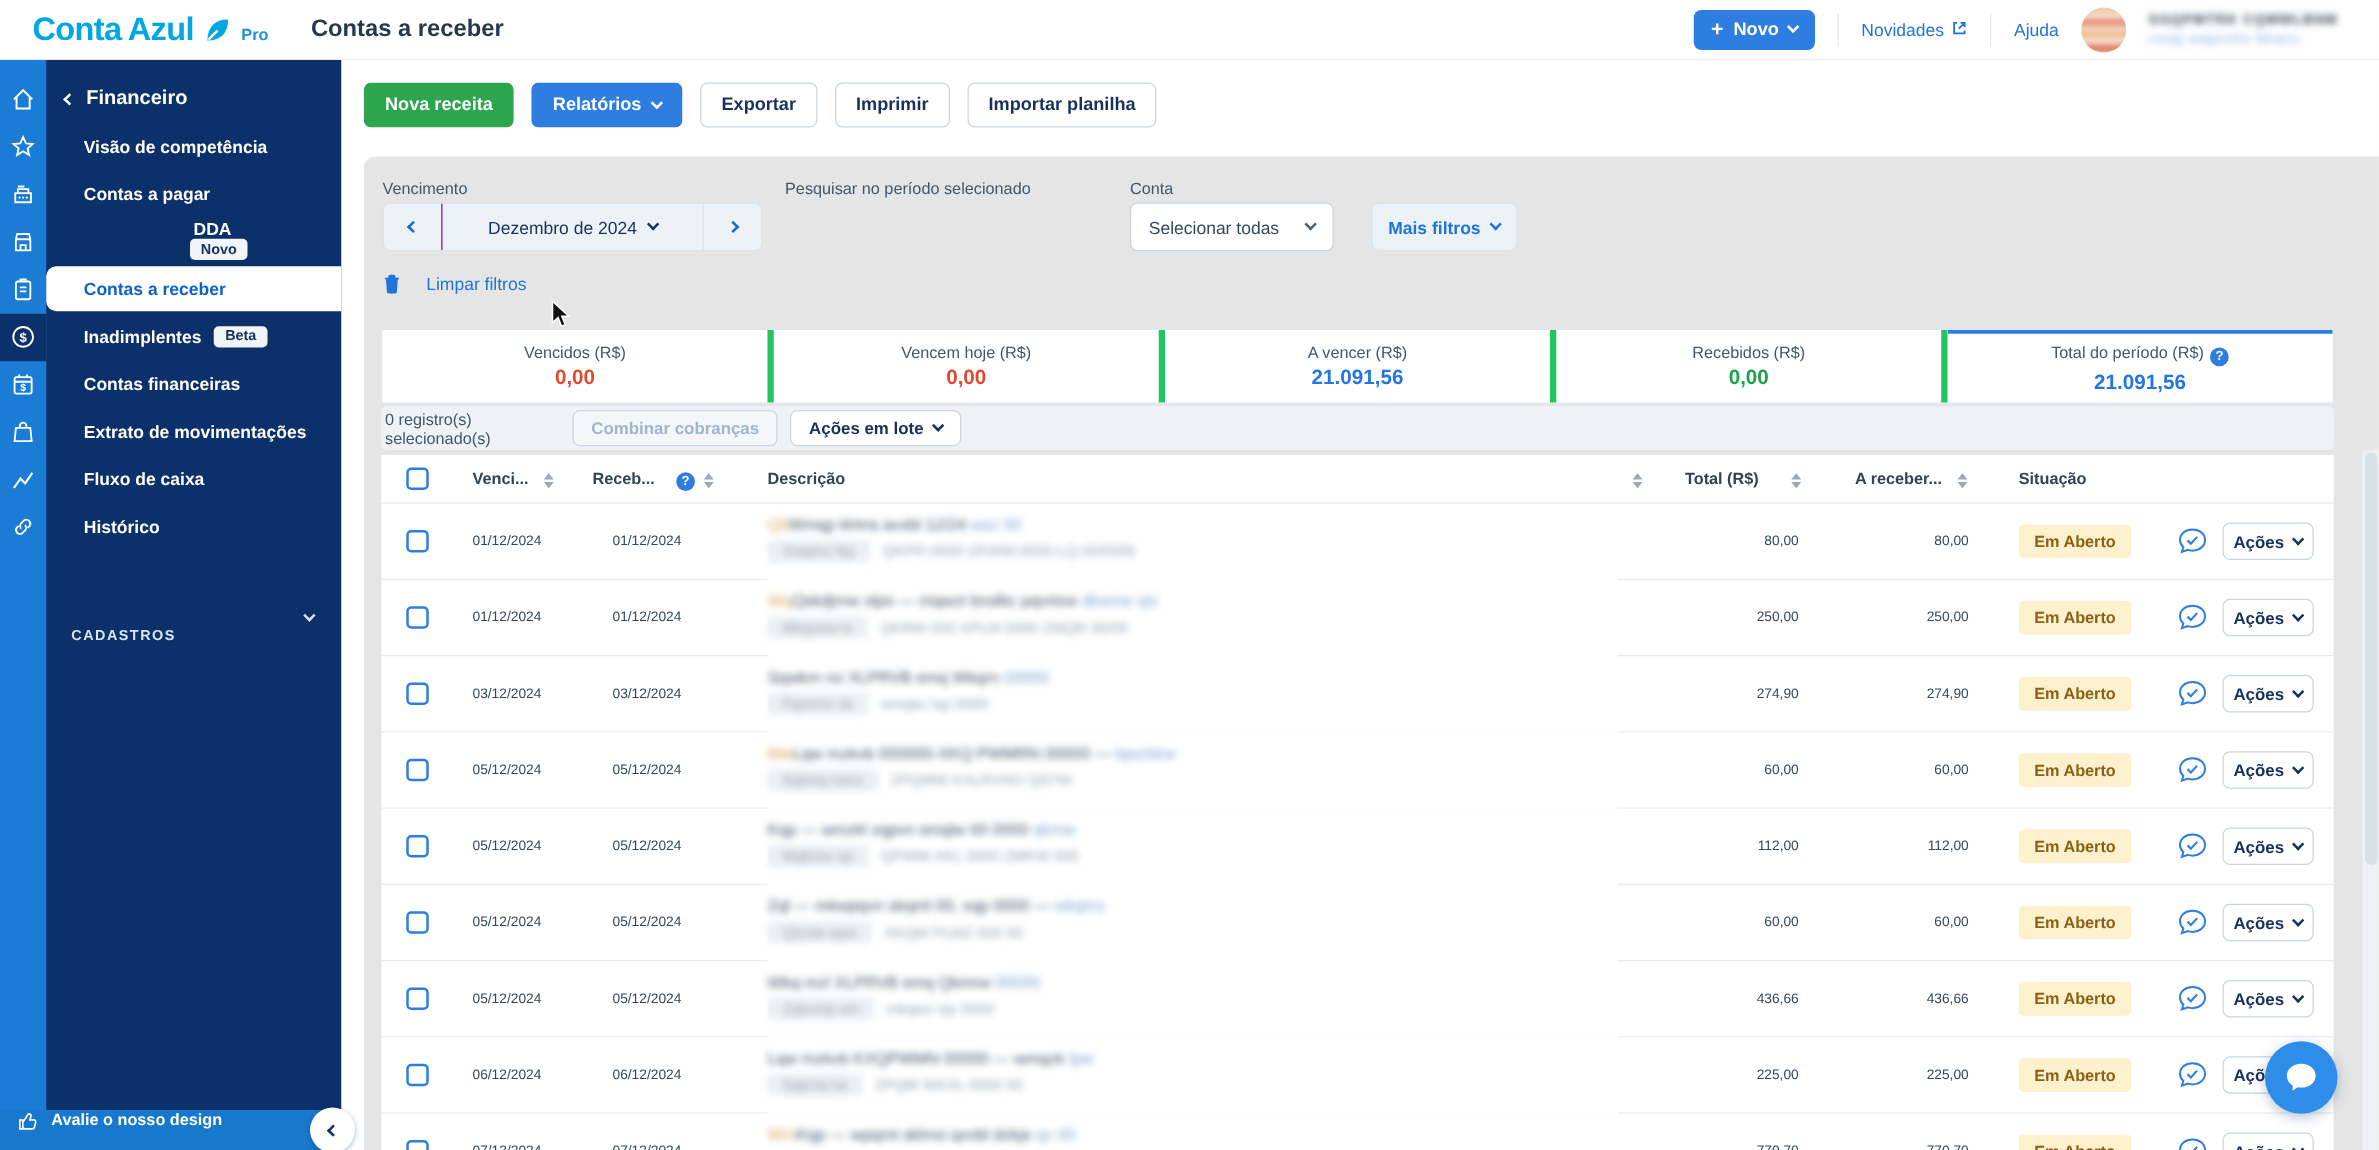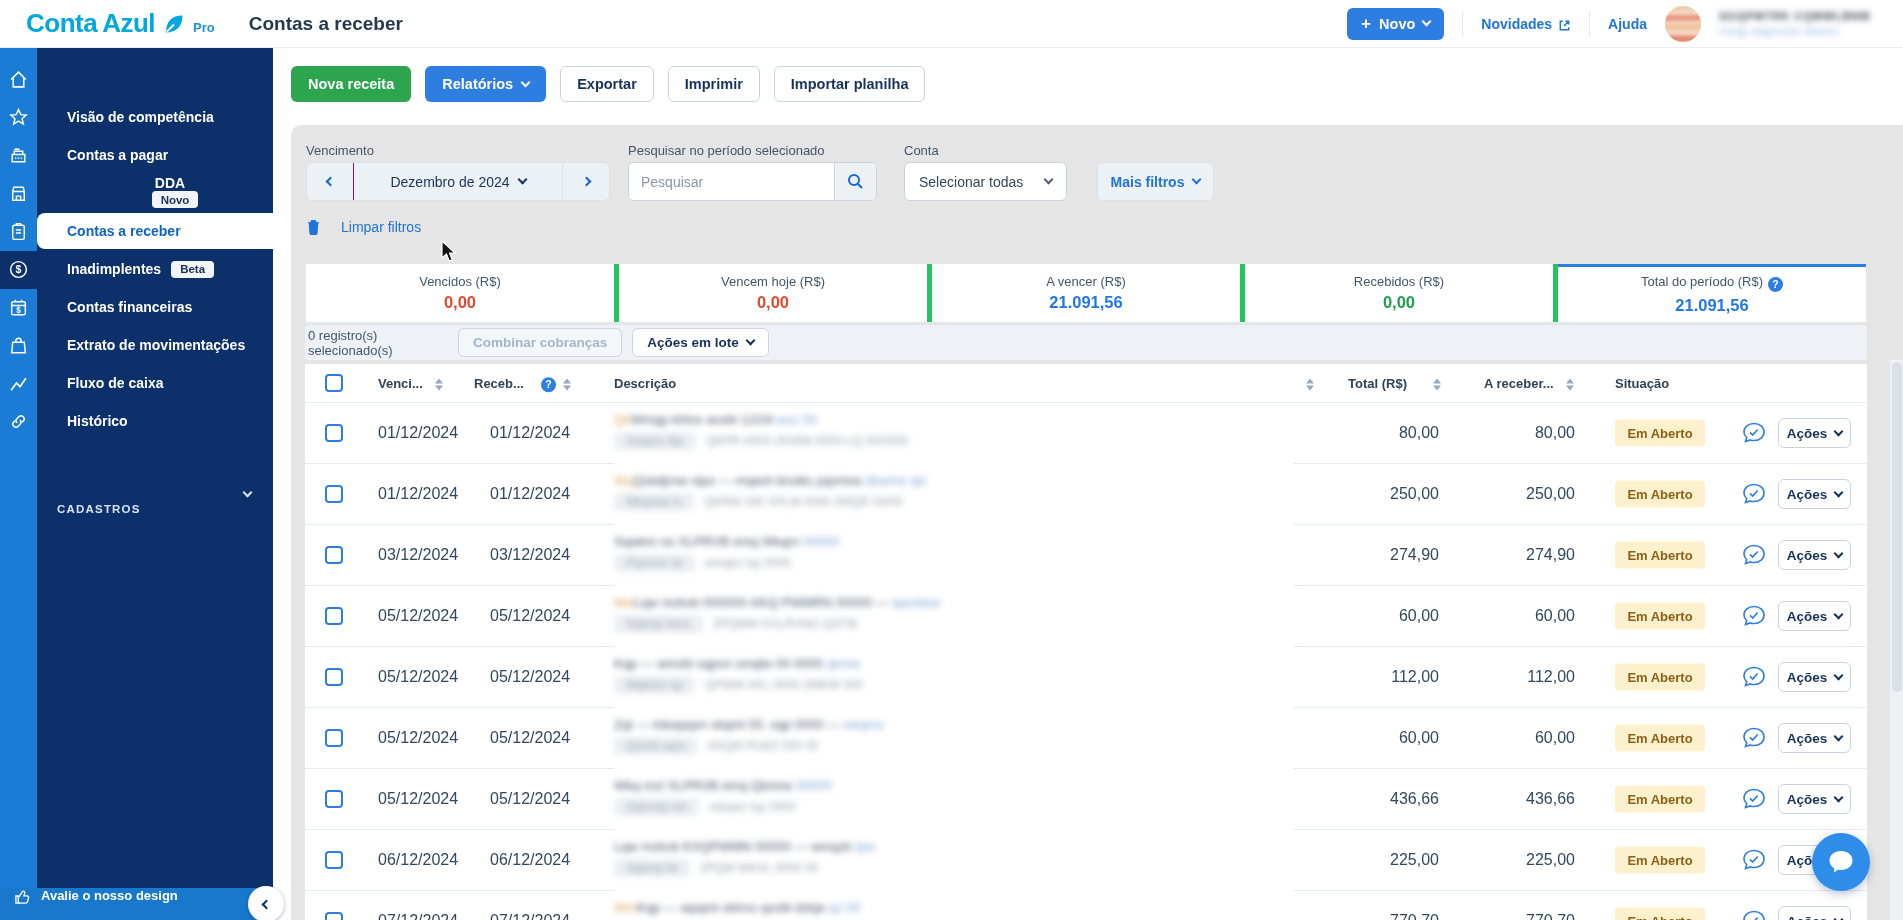--- a/index.html
+++ b/index.html
@@ -13,21 +13,21 @@
   .logo { display:flex; align-items:baseline; margin-left:26px; }
   .logo .w1,.logo .w2 { font-size:26px; font-weight:bold; color:#00A7E0; letter-spacing:-0.5px; }
   .logo .w2 { margin-left:5px; }
   .leafwrap { margin-left:8px; align-self:center; display:flex; }
   .pro { font-size:13px; font-weight:bold; color:#1E90D8; margin-left:8px; }
   .pagetitle { font-size:19px; font-weight:bold; color:#25394E; margin-left:34px; }
   .hdr-right { margin-left:auto; display:flex; align-items:center; gap:18px; padding-right:16px; }
   .btn-novo { background:#2E7DE1; color:#fff; font-weight:bold; font-size:14.5px; border:none;
               border-radius:6px; height:32px; padding:0 14px; display:flex; align-items:center; gap:8px; cursor:pointer; }
   .hdr-divider { width:1px; height:26px; background:#E4EAF0; }
-  .hlink { color:#1E74D9; font-size:14px; font-weight:bold; text-decoration:none; display:flex; align-items:flex-end; gap:6px; cursor:pointer; }
+  .hlink { color:#1E74D9; font-size:14px; font-weight:normal; text-decoration:none; display:flex; align-items:flex-start; gap:6px; cursor:pointer; }
   .avatar { width:36px; height:36px; border-radius:50%; overflow:hidden; position:relative; flex:none; }
   .avatar .px { position:absolute; inset:-5px;
      background:linear-gradient(180deg,#f6ecd9 0%,#e9bb8c 16%,#fdfdfb 28%,#d94f2b 36%,#fdf6ee 46%,#e8a76f 58%,#fff 70%,#d94f2b 82%,#f6e7d7 94%);
      filter:blur(2.5px); }
   .companytxt { display:flex; flex-direction:column; gap:3px; width:168px; }
   .companytxt .l1 { font-size:11px; font-weight:bold; color:#35424F; filter:blur(3px); letter-spacing:1px; }
   .companytxt .l2 { font-size:11px; color:#7FA7D9; filter:blur(3px); letter-spacing:1px; }
 
   
   .chev { display:inline-block; width:7px; height:7px; border-right:2px solid currentColor; border-bottom:2px solid currentColor; }
@@ -118,21 +118,21 @@
   .bbtn.act { color:#16325C; background:#fff; cursor:pointer; }
 
   .thead { position:absolute; left:13px; top:238px; width:1562px; height:39px; background:#fff;
            border-bottom:1px solid #E6EBF0; font-size:13px; font-weight:bold; color:#2F4256; }
   .thead .hc { position:absolute; top:50%; transform:translateY(-50%); white-space:nowrap; }
   .cbx { position:absolute; left:20px; top:50%; margin-top:-9px; width:18px; height:18px;
          border:2px solid #2E7DE1; border-radius:4px; background:#fff; cursor:pointer; }
 
   .rows { position:absolute; left:13px; top:277px; width:1562px; bottom:0; overflow:hidden; }
   .row { position:relative; height:61px; border-bottom:1px solid #E6EBF0; background:#fff; }
-  .cell { position:absolute; top:50%; transform:translateY(-50%); font-size:16px; color:#33475B; white-space:nowrap; }
+  .cell { position:absolute; top:50%; transform:translateY(-50%); font-size:11px; color:#33475B; white-space:nowrap; }
   .cell.venc { left:73px; }
   .cell.receb { left:185px; }
   .cell.total { right:428px; }
   .cell.arec { right:292px; }
   .desc { position:absolute; left:309px; top:0; bottom:-1px; width:680px; background:#fff; z-index:2; padding-top:9px; }
   .blur { filter:blur(3px); }
   .d1 { font-size:13px; color:#44576B; white-space:nowrap; }
   .d1 .acc { color:#D9A15B; }
   .d1 .b2 { color:#7FA3D4; }
   .d2 { margin-top:5px; display:flex; align-items:center; gap:10px; white-space:nowrap; }
@@ -231,20 +231,24 @@
           <path d="M4.5 7 h11 l1 10 h-13 z M7.5 7 V5.5 a2.5 2.5 0 0 1 5 0 V7" stroke="#fff" stroke-width="1.4" fill="none"></path>
         </svg>
       <svg class="stripicon" style="top:325px" viewBox="0 0 20 20">
           <path d="M3 16.5 L8 9.5 l3.5 3.5 L17 5" stroke="#fff" stroke-width="1.6" fill="none"></path>
         </svg>
       <svg class="stripicon" style="top:363px" viewBox="0 0 20 20">
           <path d="M8.6 11.4 a3 3 0 0 1 0 -4.2 l2 -2 a3 3 0 0 1 4.2 4.2 l-1.4 1.4 M11.4 8.6 a3 3 0 0 1 0 4.2 l-2 2 a3 3 0 0 1 -4.2 -4.2 l1.4 -1.4" stroke="#fff" stroke-width="1.4" fill="none"></path>
         </svg>
     </div>
     <div class="navpanel">
+      <div class="navhead">
+        <i class="chev left"></i>
+        <span class="t">Financeiro</span>
+      </div>
       <div id="navmount">
           <div class="navitem" style="top: 51px;">
     <span>Visão de competência</span>
 
   </div>
           <div class="navitem" style="top: 89px;">
     <span>Contas a pagar</span>
 
   </div>
           <div class="navitem" style="top: 127px; flex-direction: column;">
@@ -324,29 +328,20 @@
           </div>
         <div class="seg mid">
           <span>Dezembro de 2024</span>
           <i class="chev down" style="color:#16325C"></i>
         </div>
         <div class="seg arrow">
             <i class="chev right"></i>
           </div>
       </div>
 
-      <div class="sgroup">
-        <input type="text" placeholder="Pesquisar" style="">
-        <div class="mag">
-          <svg width="19" height="19" viewBox="0 0 19 19">
-              <circle cx="8" cy="8" r="5" stroke="#1569D3" stroke-width="2" fill="none"></circle>
-              <path d="M11.8 11.8 L16 16" stroke="#1569D3" stroke-width="2"></path>
-            </svg>
-        </div>
-      </div>
 
       <div class="csel">
         <span>Selecionar todas</span>
         <i class="chev down"></i>
       </div>
 
       <div class="mfbtn">
         <span>Mais filtros</span>
         <i class="chev down"></i>
       </div>

